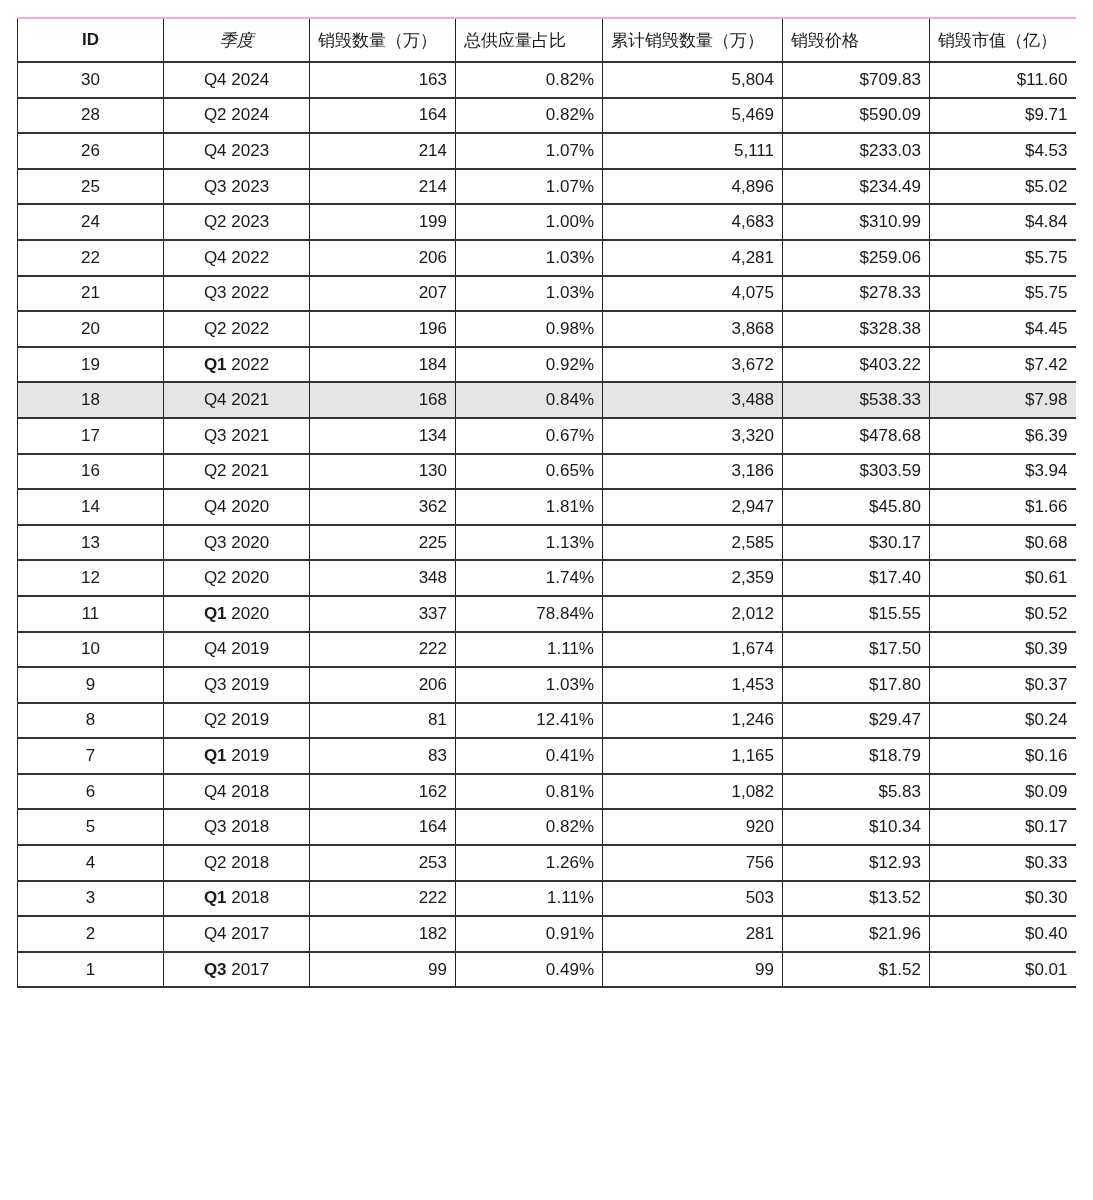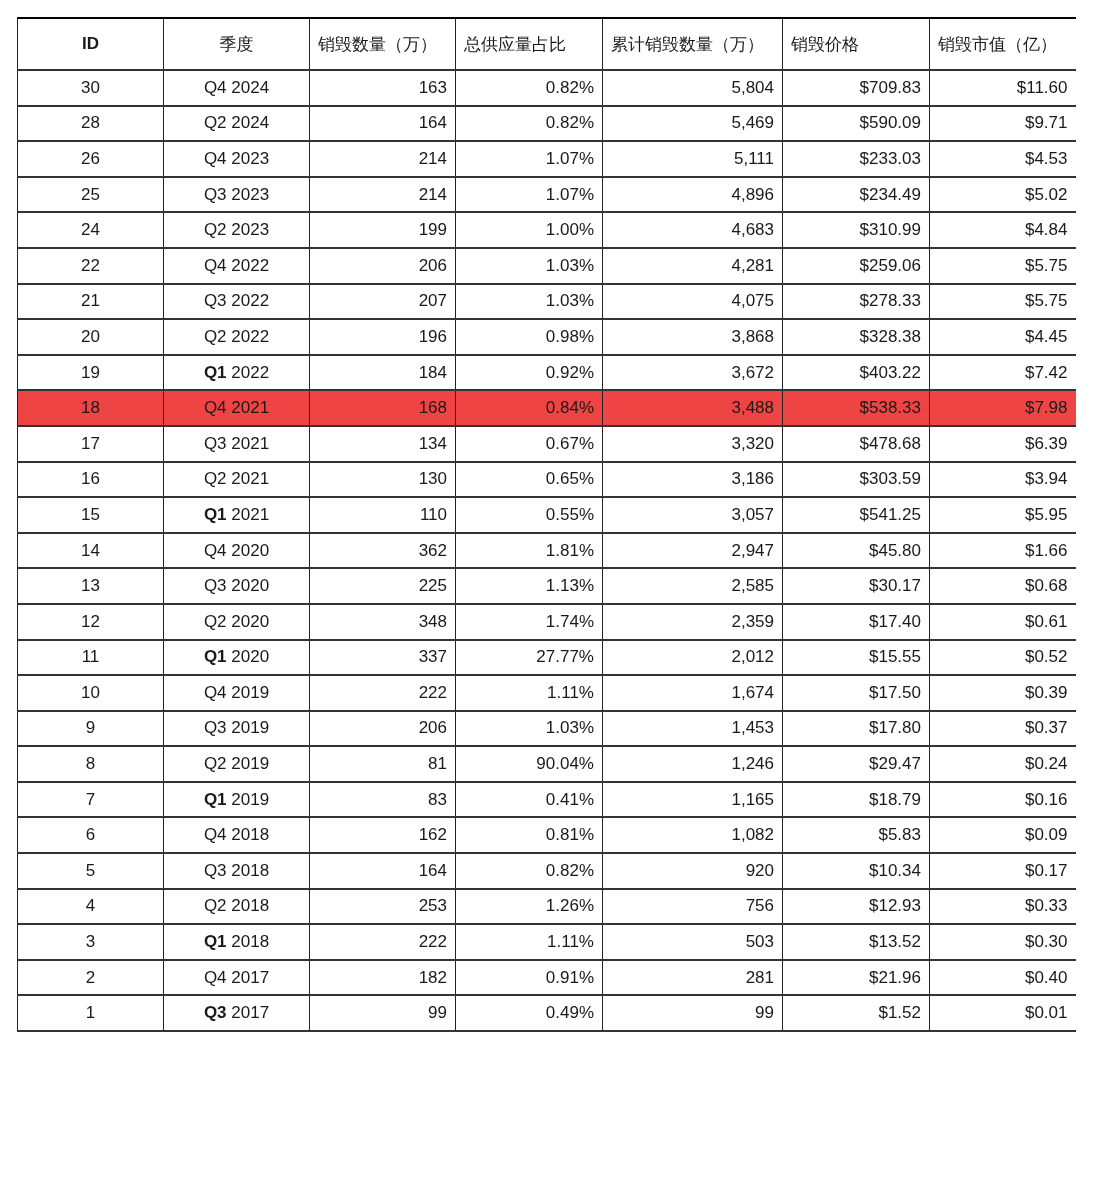--- a/index.html
+++ b/index.html
@@ -4,26 +4,26 @@
   <style>
     html, body { margin: 0; padding: 0; background: #ffffff; }
     body { width: 1093px; height: 1200px; position: relative; overflow: hidden;
            font-family: "Liberation Sans", "DejaVu Sans", sans-serif; color: #1a1a1a; }
     .tbl { position: absolute; left: 17px; top: 17px; border-collapse: collapse; table-layout: fixed; }
     .tbl th, .tbl td {
       border-left: 1.5px solid #222; border-bottom: 2px solid #333;
       height: 35.6px; padding: 0 8px; font-size: 17px; white-space: nowrap; box-sizing: border-box;
     }
     .tbl tr > *:last-child { border-right: none; }
-    .tbl thead th { border-top: 2px solid #000000; height: 52px; font-weight: normal; text-align: left; }
+    .tbl thead th { border-top: 2px solid #f9a8d4; height: 44px; font-weight: normal; text-align: left; }
     .tbl thead th.c-id { text-align: center; font-weight: bold; }
-    .tbl thead th.c-q { text-align: center; }
+    .tbl thead th.c-q { text-align: center; font-style: italic; }
     .tbl td.c-id, .tbl td.c-q { text-align: center; }
     .tbl td.num { text-align: right; }
-    .tbl tr.hl td { background: #ef4444; }
+    .tbl tr.hl td { background: #e5e5e5; }
     .q-b { font-weight: bold; }
     col.w-id { width: 146px; } col.w-q { width: 146px; } col.w-a { width: 146px; }
     col.w-b { width: 147px; } col.w-c { width: 180px; } col.w-d { width: 147px; } col.w-e { width: 146px; }
   </style>
 </head>
 <body>
 
 <table class="tbl">
   <colgroup>
     <col class="w-id">
@@ -148,29 +148,20 @@
       <tr>
         <td class="c-id">16</td>
         <td class="c-q"><span>Q2</span><span> 2021</span></td>
         <td class="num">130</td>
         <td class="num">0.65%</td>
         <td class="num">3,186</td>
         <td class="num">$303.59</td>
         <td class="num">$3.94</td>
       </tr>
       <tr>
-        <td class="c-id">15</td>
-        <td class="c-q"><span class="q-b">Q1</span><span> 2021</span></td>
-        <td class="num">110</td>
-        <td class="num">0.55%</td>
-        <td class="num">3,057</td>
-        <td class="num">$541.25</td>
-        <td class="num">$5.95</td>
-      </tr>
-      <tr>
         <td class="c-id">14</td>
         <td class="c-q"><span>Q4</span><span> 2020</span></td>
         <td class="num">362</td>
         <td class="num">1.81%</td>
         <td class="num">2,947</td>
         <td class="num">$45.80</td>
         <td class="num">$1.66</td>
       </tr>
       <tr>
         <td class="c-id">13</td>
@@ -187,21 +178,21 @@
         <td class="num">348</td>
         <td class="num">1.74%</td>
         <td class="num">2,359</td>
         <td class="num">$17.40</td>
         <td class="num">$0.61</td>
       </tr>
       <tr>
         <td class="c-id">11</td>
         <td class="c-q"><span class="q-b">Q1</span><span> 2020</span></td>
         <td class="num">337</td>
-        <td class="num">27.77%</td>
+        <td class="num">78.84%</td>
         <td class="num">2,012</td>
         <td class="num">$15.55</td>
         <td class="num">$0.52</td>
       </tr>
       <tr>
         <td class="c-id">10</td>
         <td class="c-q"><span>Q4</span><span> 2019</span></td>
         <td class="num">222</td>
         <td class="num">1.11%</td>
         <td class="num">1,674</td>
@@ -214,21 +205,21 @@
         <td class="num">206</td>
         <td class="num">1.03%</td>
         <td class="num">1,453</td>
         <td class="num">$17.80</td>
         <td class="num">$0.37</td>
       </tr>
       <tr>
         <td class="c-id">8</td>
         <td class="c-q"><span>Q2</span><span> 2019</span></td>
         <td class="num">81</td>
-        <td class="num">90.04%</td>
+        <td class="num">12.41%</td>
         <td class="num">1,246</td>
         <td class="num">$29.47</td>
         <td class="num">$0.24</td>
       </tr>
       <tr>
         <td class="c-id">7</td>
         <td class="c-q"><span class="q-b">Q1</span><span> 2019</span></td>
         <td class="num">83</td>
         <td class="num">0.41%</td>
         <td class="num">1,165</td>

